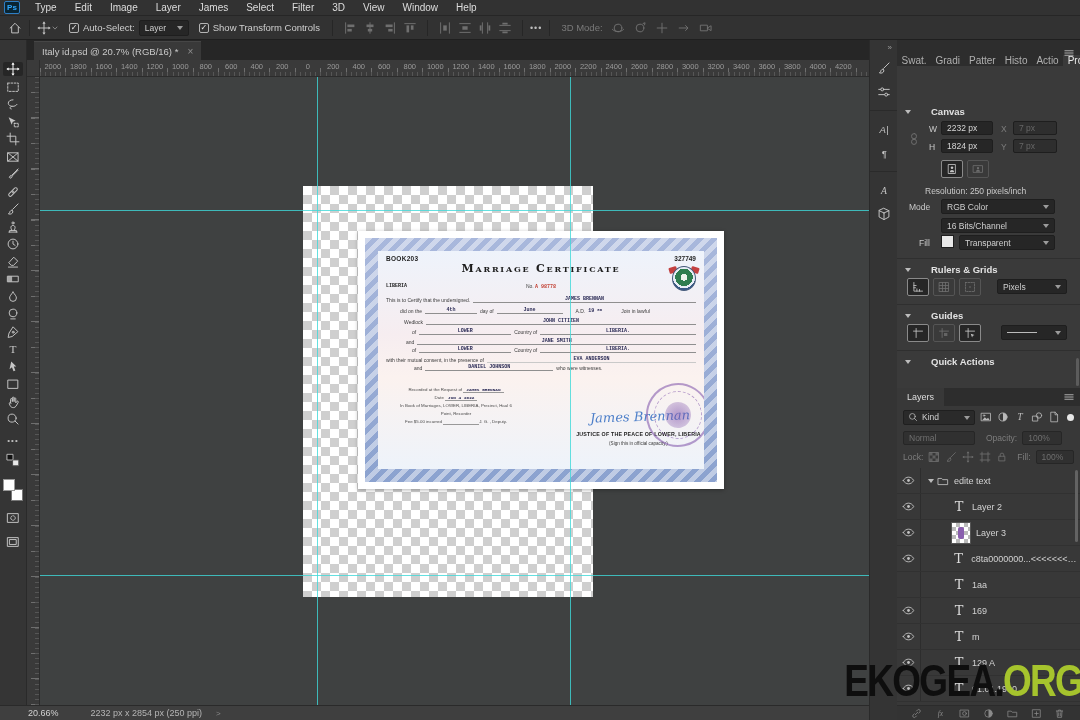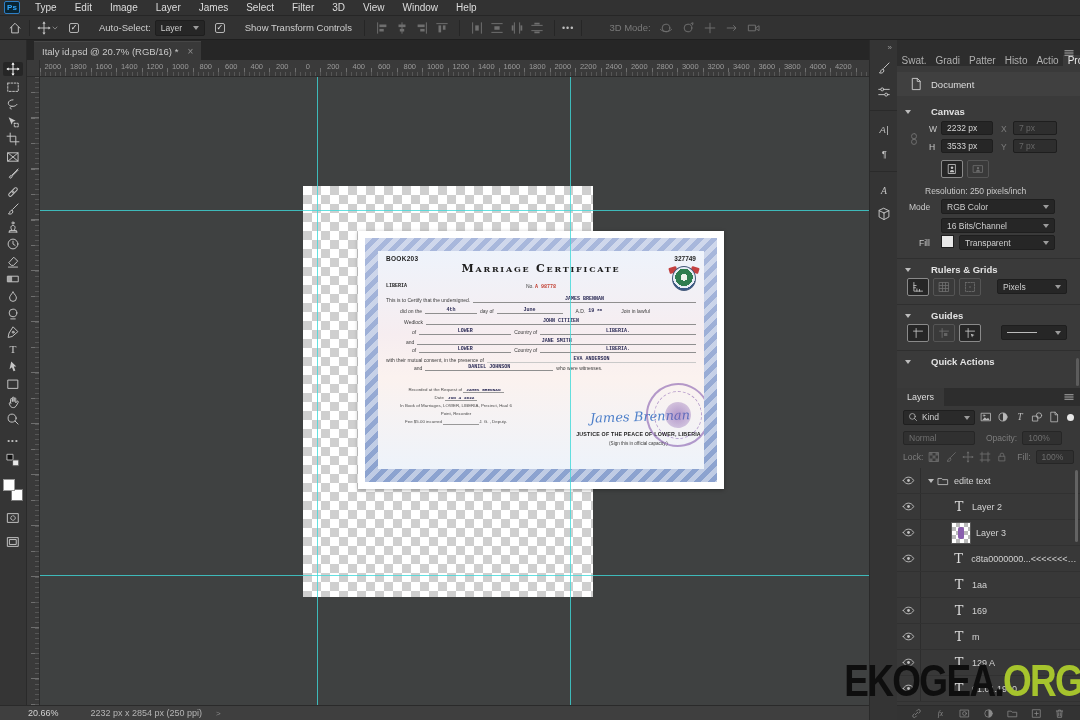--- a/index.html
+++ b/index.html
@@ -11,21 +11,21 @@
   .pslogo{width:16px;height:13px;background:#0a2533;color:#31a8ff;font-size:8px;font-weight:bold;display:flex;align-items:center;justify-content:center;margin:0 6px 0 4px;border:1px solid #2e7ec4;border-radius:2px}
   .menu-item{font-size:10px;color:#dddddd;padding:0 9px;line-height:15px}
 
   
   .optionsbar{position:absolute;left:0;top:16px;width:1080px;height:24px;background:#323232;border-bottom:1px solid #1f1f1f;display:flex;align-items:center;z-index:29}
   .osep{width:1px;height:16px;background:#262626;margin:0 7px}
   .icn{display:inline-flex;width:14px;height:14px;color:#c6c6c6}
   .icn svg{width:100%;height:100%;fill:none;stroke:currentColor;stroke-width:1.1;stroke-linecap:round;stroke-linejoin:round}
   .icn.dim{color:#6f6f6f}
   .icn.small{width:12px;height:12px}
-  .oblabel{font-size:9.5px;color:#cfcfcf;margin-left:20px}
+  .oblabel{font-size:9.5px;color:#cfcfcf;margin-left:4px}
   .oblabel.dim{color:#7a7a7a}
   .cb{width:10px;height:10px;border:1px solid #b5b5b5;border-radius:2px;display:inline-flex;align-items:center;justify-content:center;margin-left:10px;position:relative}
   .cb::after{content:"✓";font-size:8px;color:#e8e8e8;line-height:1}
   .sel{background:#262626;border:1px solid #1e1e1e;border-radius:2px;color:#cfcfcf;font-size:8.5px;display:inline-flex;align-items:center;padding:0 5px;height:16px;gap:4px}
   .sel .arr{width:0;height:0;border:3px solid transparent;border-top:4px solid #9b9b9b;margin-top:4px;margin-left:auto}
   .ellip{font-size:9px;color:#bdbdbd;letter-spacing:1px}
 
   
   .toolbar{position:absolute;left:0;top:40px;width:27px;height:665px;background:#353535;border-right:1px solid #2a2a2a;display:flex;flex-direction:column;align-items:center;padding-top:22px;gap:3.5px;z-index:25}
   .tool{width:20px;height:14px;display:flex;align-items:center;justify-content:center;color:#c6c6c6}
@@ -660,45 +660,36 @@
         <span class="ptab active">Properties</span>
       </div>
     <span class="ptab-menu" style="position:absolute;right:0;top:0;height:26px">
         <i class="icn small">
           <svg viewBox="0 0 16 16">
             <path d="M2.5 5h11M2.5 8h11M2.5 11h11"></path>
           </svg>
         </i>
       </span>
     <div class="pcontent">
-      <div class="docrow">
-        <i class="icn">
-            <svg viewBox="0 0 16 16">
-              <path d="M4.2 1.6h5.4l3.2 3.2v9.6H4.2z"></path>
-              <path d="M9.4 1.6v3.4h3.4"></path>
-            </svg>
-          </i>
-        <span>Document</span>
-      </div>
       <div class="sechead" style="left:8px;top:40px">
         <span class="chev"></span>
           <span>Canvas</span>
       </div>
       <i class="icn dim" style="position:absolute;left:10px;top:66px">
           <svg viewBox="0 0 16 16">
             <rect x="5.2" y="1.8" width="5.6" height="6" rx="2.8"></rect>
             <rect x="5.2" y="8.2" width="5.6" height="6" rx="2.8"></rect>
           </svg>
         </i>
       <span class="plabel" style="left:32px;top:58px">W</span>
       <span class="inp" style="left:44px;top:55px;width:52px">2232 px</span>
       <span class="plabel dim" style="left:104px;top:58px">X</span>
       <span class="inp disabled" style="left:116px;top:55px;width:44px">7 px</span>
       <span class="plabel" style="left:32px;top:76px">H</span>
-      <span class="inp" style="left:44px;top:73px;width:52px">3533 px</span>
+      <span class="inp" style="left:44px;top:73px;width:52px">1824 px</span>
       <span class="plabel dim" style="left:104px;top:76px">Y</span>
       <span class="inp disabled" style="left:116px;top:73px;width:44px">7 px</span>
       <span class="pbtn active" style="left:44px;top:94px">
           <i class="icn small">
             <svg viewBox="0 0 16 16">
               <rect x="3.5" y="2" width="9" height="12"></rect>
               <circle cx="8" cy="6.4" r="1.7" fill="currentColor" stroke="none"></circle>
               <path fill="currentColor" stroke="none" d="M5.2 12.2c0-1.9 1.2-2.9 2.8-2.9s2.8 1 2.8 2.9z"></path>
             </svg>
           </i>

